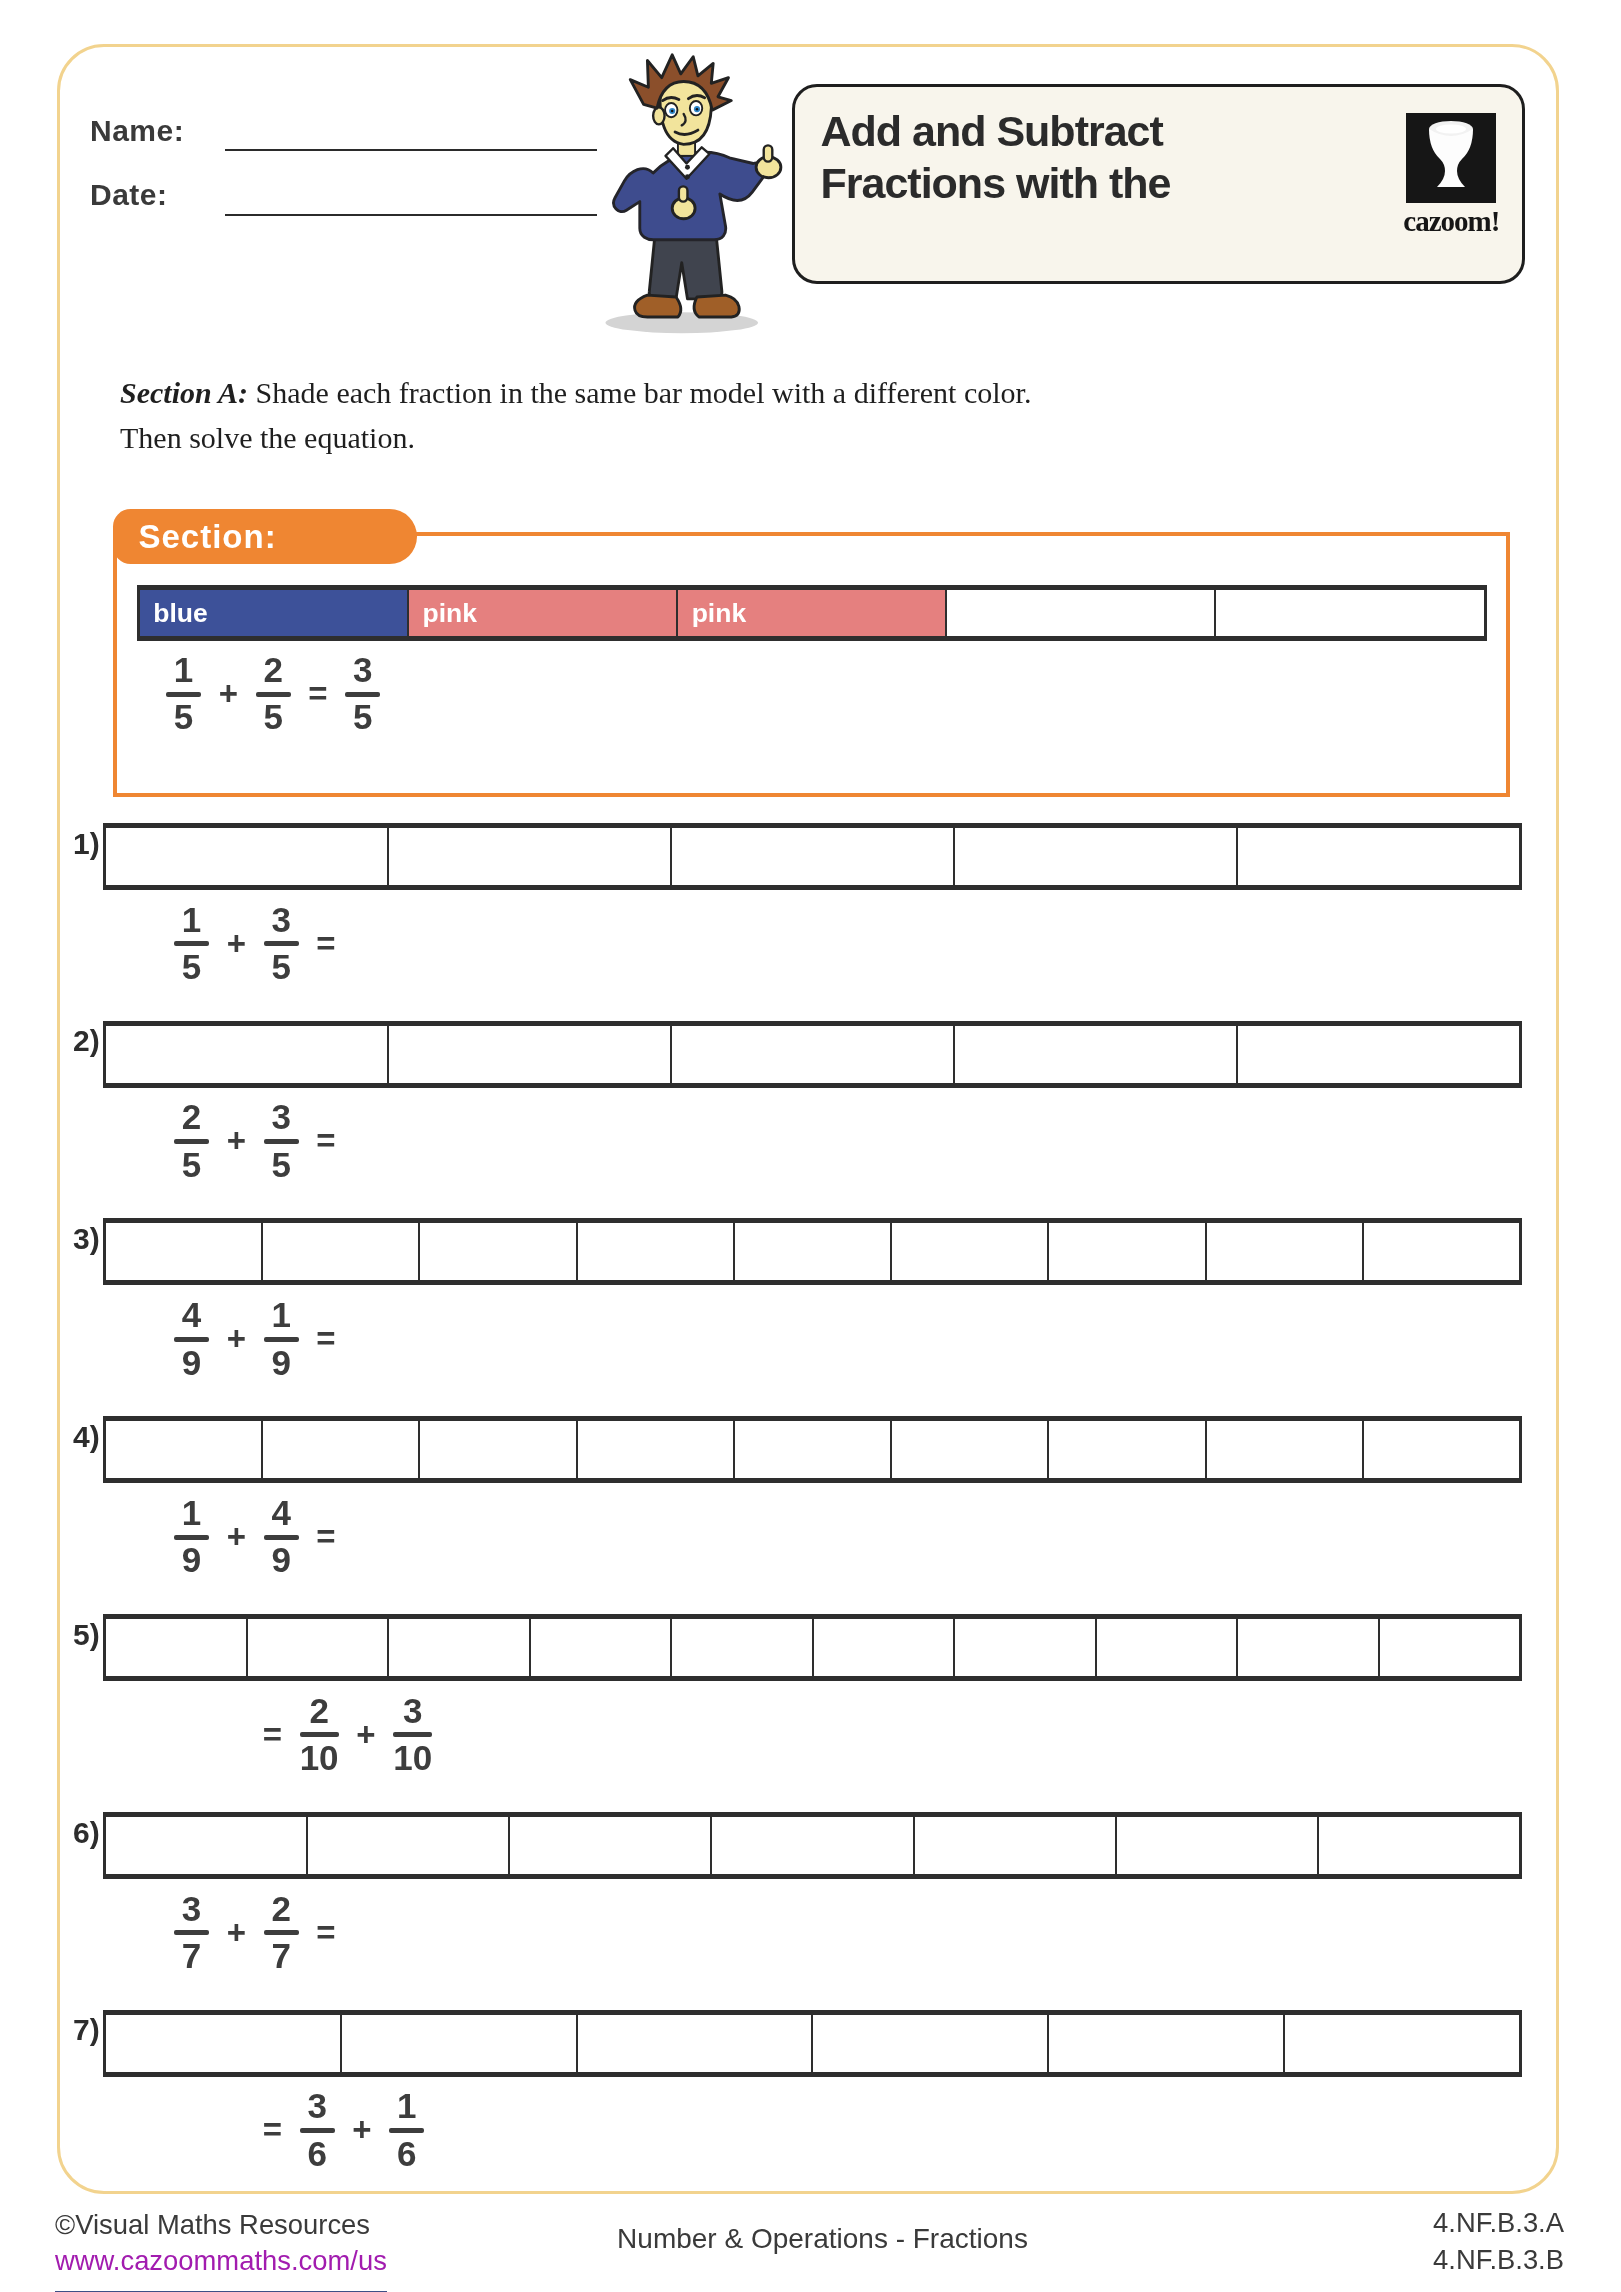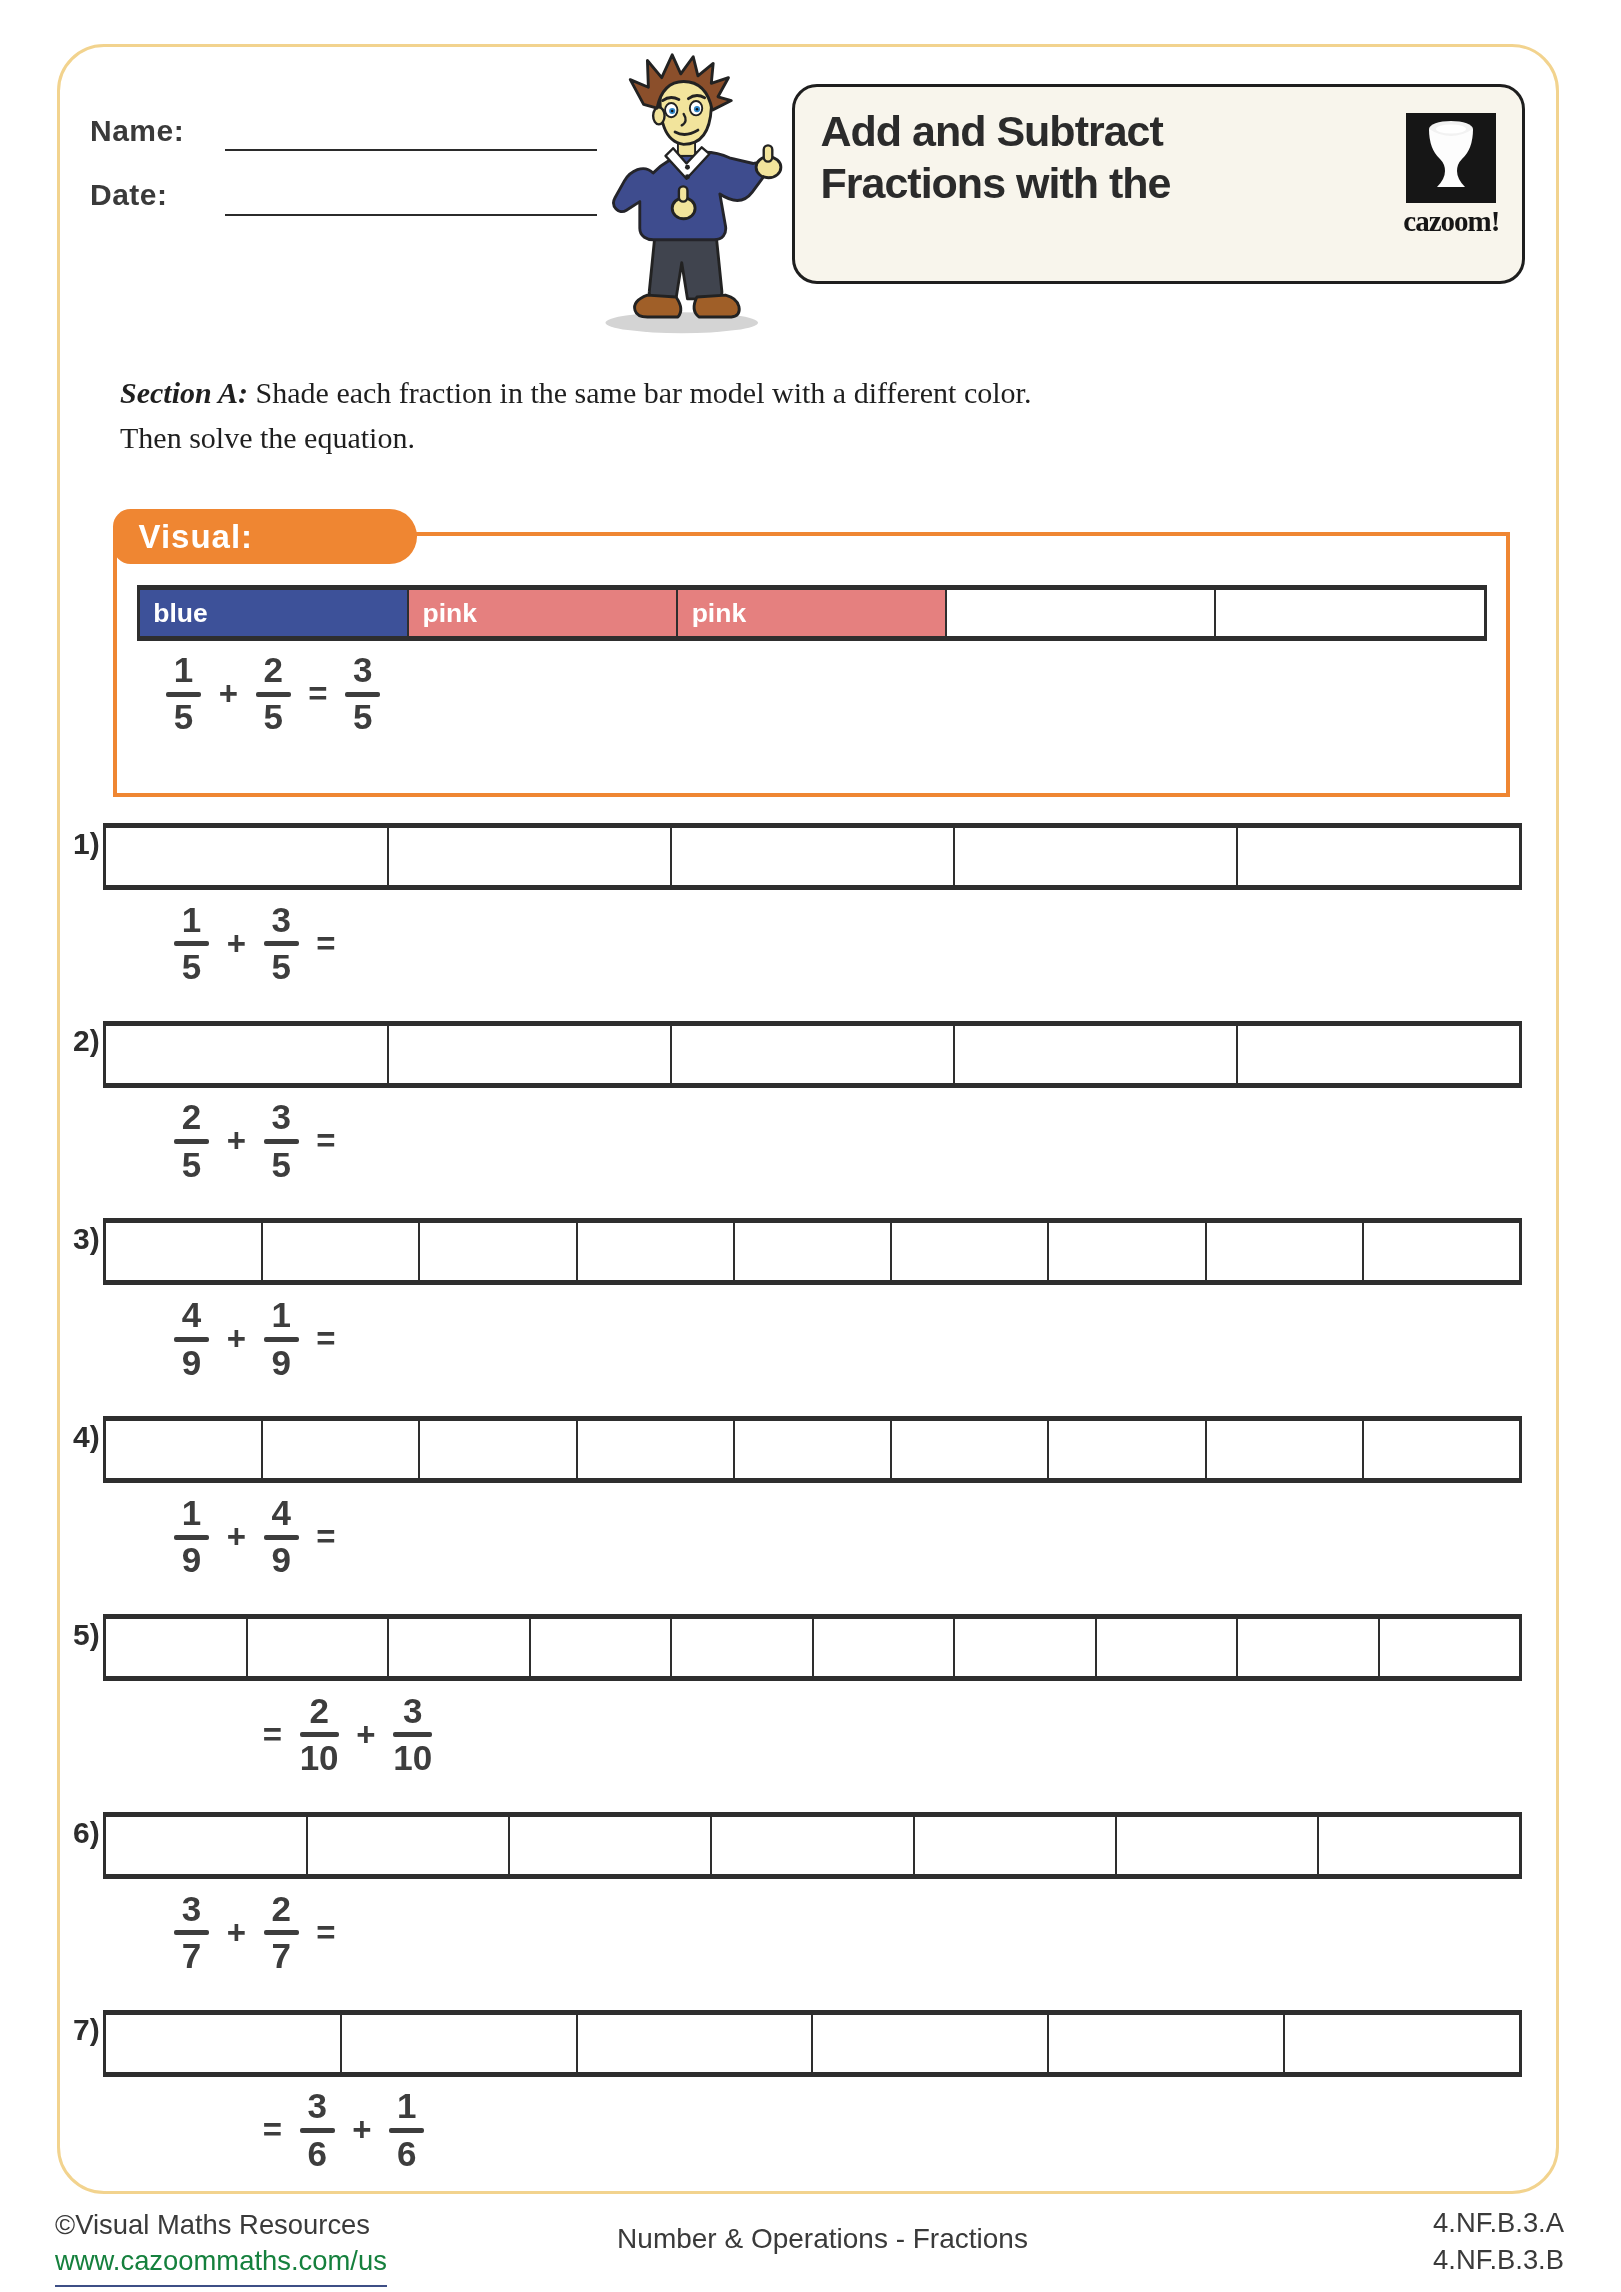--- a/index.html
+++ b/index.html
@@ -71,21 +71,21 @@
   .example-eq{position:absolute;left:47px;top:116px;}
   
   .problems{position:absolute;left:0;top:815px;width:100%;}
   .problem-row{position:relative;height:190px;}
   .problem-number{position:absolute;left:73px;top:3.9px;font-size:30px;font-weight:bold;color:#2D2D2D;}
   .problem-row .bar{margin:7.8px 99px 0 103px;height:67px;}
   .problem-row .equation{margin:11.8px 0 0 172px;}
   .problem-row .equation.eq-first{margin-left:247px;}
   
   .footer-left{position:absolute;left:55px;top:2207px;font-size:27.4px;line-height:1.3;color:#3A3A3A;}
-  .footer-url{color:#15803d;text-decoration:none;border-bottom:2.9px solid #3E4F86;padding-bottom:7px;display:inline-block;}
+  .footer-url{color:#a21caf;text-decoration:none;border-bottom:2.9px solid #3E4F86;padding-bottom:13px;display:inline-block;}
   .footer-center{position:absolute;left:12px;top:2223px;width:100%;text-align:center;font-size:28px;color:#3A3A3A;}
   .footer-right{position:absolute;right:57px;top:2205px;text-align:right;font-size:27.4px;line-height:1.35;color:#3A3A3A;}
 </style>
 </head>
 <body>
 
 <div class="page-border"></div>
 
 <div class="field-label name-label">Name:</div>
 <div class="write-line name-line"></div>
@@ -139,21 +139,21 @@
   </div>
 </div>
 
 <div class="section">
   <div>
     <span class="lead">Section A:</span><span> Shade each fraction in the same bar model with a different color.</span>
   </div>
   <div>Then solve the equation.</div>
 </div>
 
-<div class="example-tab">Visual:</div>
+<div class="example-tab">Section:</div>
 <div class="example-box">
   <div class="bar example-bar" id="example-bar">
       <div class="bar-cell" style="background: rgb(61, 81, 153);">
         <span class="cell-label">blue</span>
       </div>
       <div class="bar-cell" style="background: rgb(229, 128, 127);">
         <span class="cell-label">pink</span>
       </div>
       <div class="bar-cell" style="background: rgb(229, 128, 127);">
         <span class="cell-label">pink</span>

